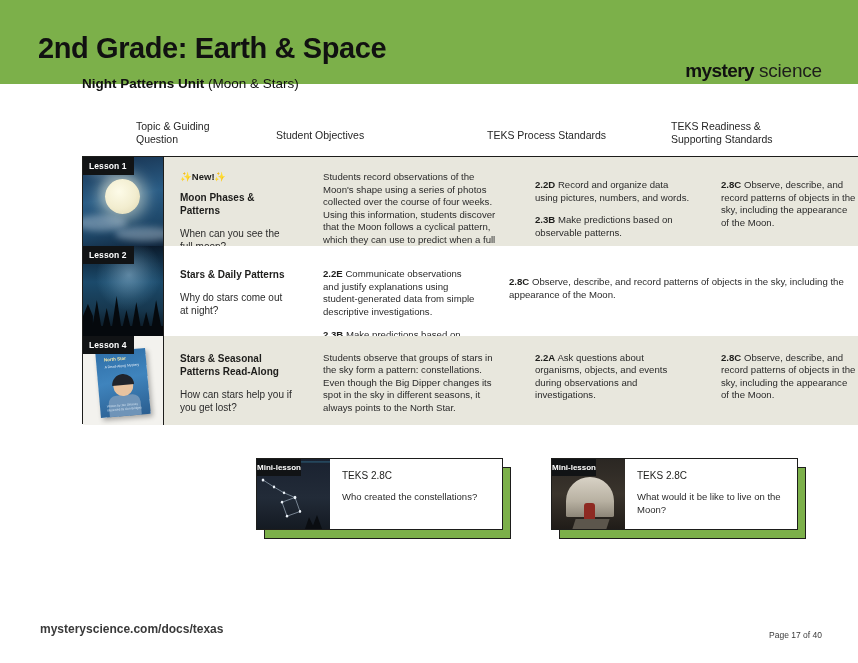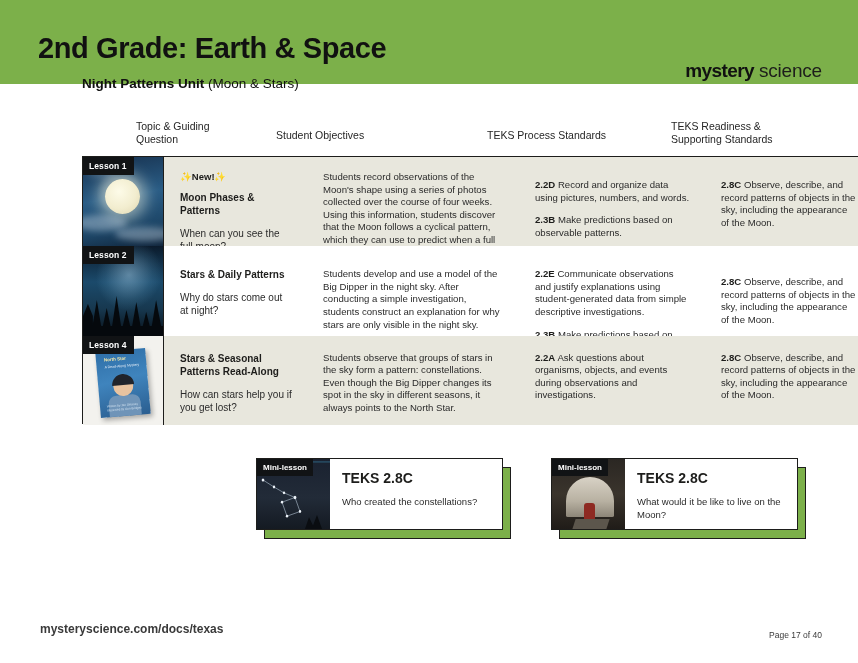--- a/index.html
+++ b/index.html
@@ -161,34 +161,34 @@
     position: absolute; left: 0; top: 0; width: 247px; height: 72px;
     background: #fff; border: 1.4px solid #1d1d1b;
     display: flex; overflow: hidden;
   }
   .mini .mthumb {
     position: relative; width: 73px; flex: 0 0 73px; overflow: hidden;
   }
   .mini .mbadge {
     position: absolute; left: 0; top: 0; z-index: 3;
     background: #111315; color: #fff; font-size: 8px; font-weight: bold;
-    padding: 4px 6px; white-space: nowrap;
+    padding: 4px 0; white-space: nowrap;
   }
   .th-dipper { position: absolute; inset: 0; background: linear-gradient(180deg,#1a2230 0%, #222b38 55%, #141a22 100%); }
   .th-dome   { position: absolute; inset: 0; background: linear-gradient(180deg,#2b2723 0%, #3a342c 50%, #201c18 100%); }
   .th-dome .dome {
     position: absolute; left: 14px; top: 18px; width: 48px; height: 40px;
     border-radius: 26px 26px 2px 2px;
     background: linear-gradient(180deg,#d8d2c6 0%, #b8b1a2 60%, #8d8678 100%);
   }
   .th-dome .door { position: absolute; left: 32px; top: 44px; width: 11px; height: 16px; background: #8e2a22; border-radius: 3px 3px 0 0; }
   .th-dome .ramp { position: absolute; left: 22px; bottom: 0; width: 34px; height: 10px; background: #5c564c; transform: skewX(-18deg); }
 
   .mini .mtext { padding: 11px 12px 0 12px; flex: 1; }
-  .mini .mteks { font-size: 14px; font-weight: bold; margin-bottom: 10px; }
+  .mini .mteks { font-size: 10px; font-weight: normal; margin-bottom: 10px; }
   .mini .mq { font-size: 9.5px; line-height: 12.5px; color: #2b2b2b; }
 
   
   .foot-url {
     position: absolute; left: 40px; top: 622px;
     font-size: 12px; color: #3a3a3a; font-weight: bold;
   }
   .foot-page {
     position: absolute; right: 36px; top: 630px;
     font-size: 8.5px; color: #3a3a3a;
@@ -270,23 +270,20 @@
               <rect fill="#05090d" x="0" y="32" width="81" height="10"></rect>
             </svg>
           </div>
         </div>
         <div class="badge">Lesson 2</div>
       </div>
       <div class="text-cell c-topic">
         <div class="topic-title">Stars &amp; Daily Patterns</div>
         <div class="topic-q">Why do stars come out at night?</div>
       </div>
-      <div class="text-cell c-obj">
-        <div class="body-text">Students develop and use a model of the Big Dipper in the night sky. After conducting a simple investigation, students construct an explanation for why stars are only visible in the night sky.</div>
-      </div>
       <div class="text-cell c-proc">
         <div class="std"><b>2.2E</b><span> Communicate observations and justify explanations using student-generated data from simple descriptive investigations.</span></div>
         <div class="std"><b>2.3B</b><span> Make predictions based on observable patterns.</span></div>
       </div>
       <div class="text-cell c-read">
         <div class="std"><b>2.8C</b><span> Observe, describe, and record patterns of objects in the sky, including the appearance of the Moon.</span></div>
       </div>
     </div>
 
     <div class="row beige row3">

